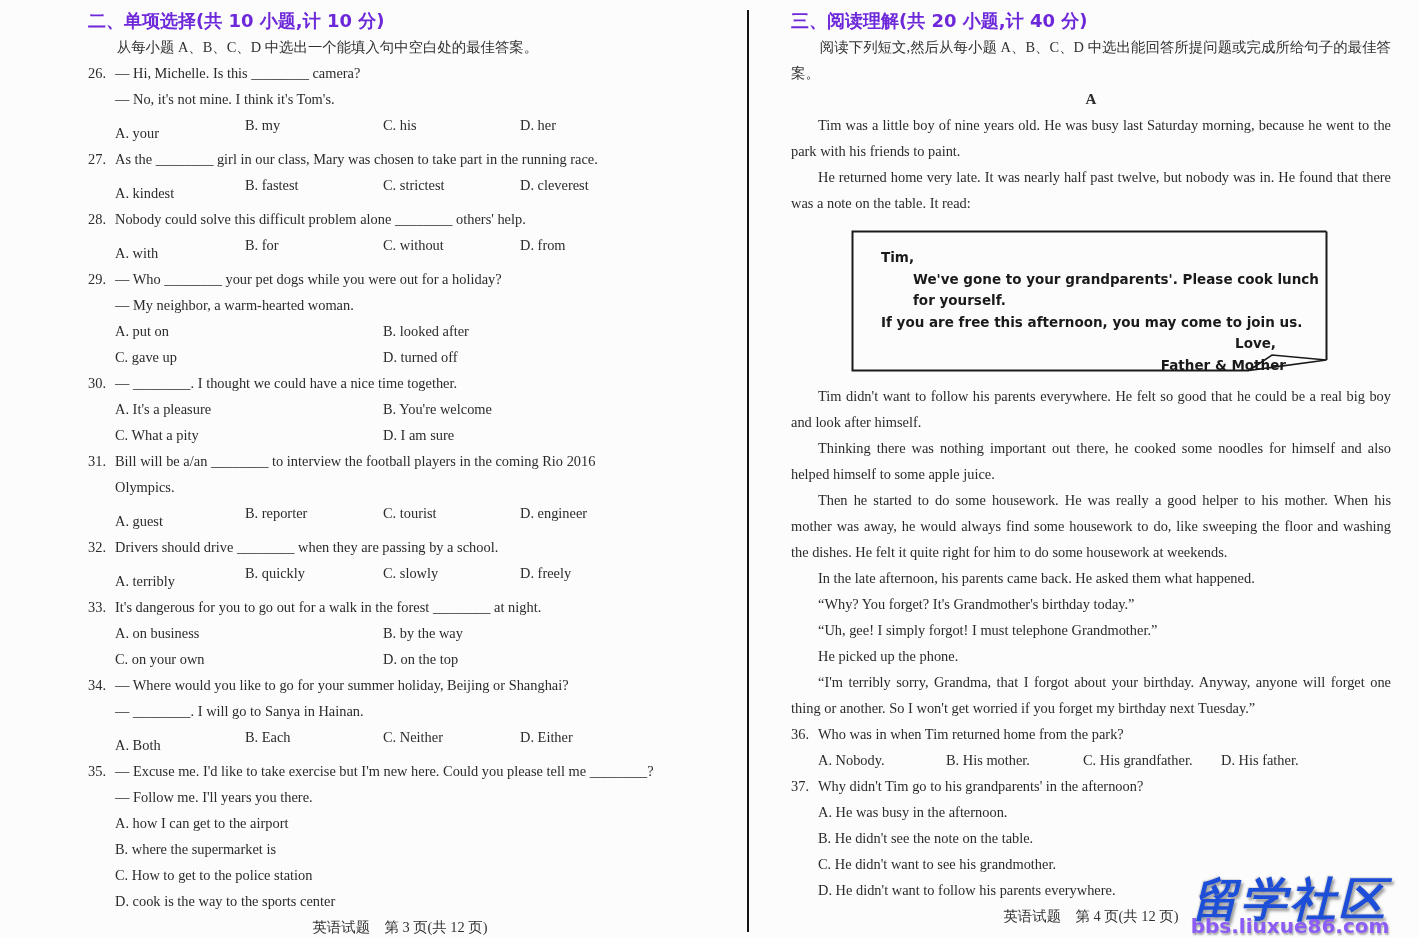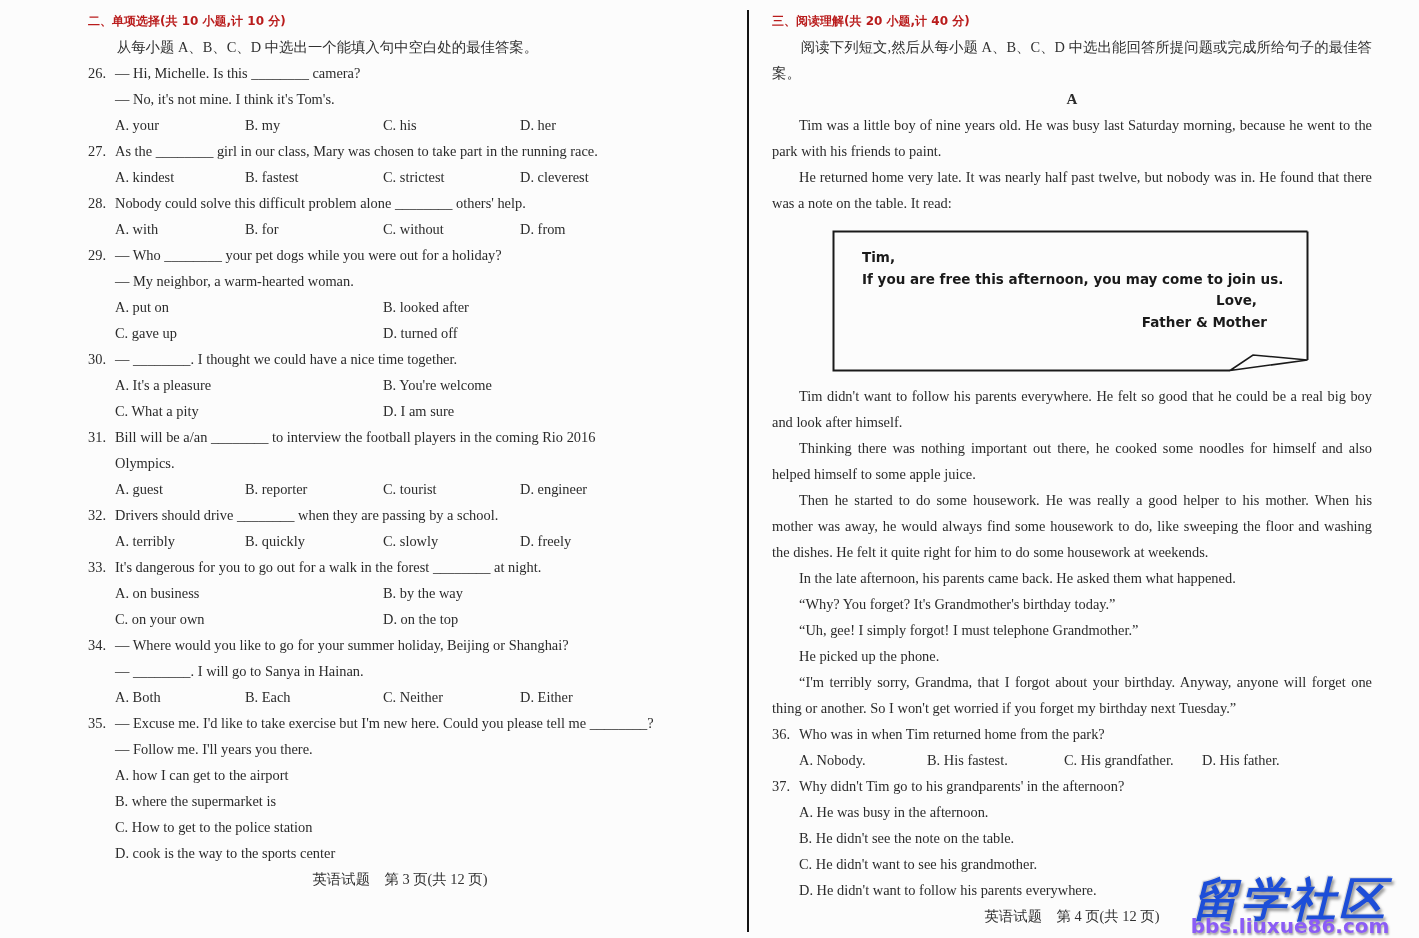--- a/index.html
+++ b/index.html
@@ -4,34 +4,34 @@
 <style>
   html,body { margin:0; padding:0; background:#e9e9e9; }
   .page {
     position:relative; width:1419px; height:938px; margin:0 auto;
     background:#fcfcfc; overflow:hidden;
     font-family:"Liberation Serif", serif;
     color:#2b2b2b; font-size:14.4px; line-height:26px;
   }
   .col { position:absolute; top:8px; }
   .col-left  { left:88px;  width:624px; }
-  .col-right { left:772px; width:600px; }
+  .col-right { left:791px; width:600px; }
   .divider { position:absolute; left:747px; top:10px; width:2px; height:922px; background:#141414; }
 
   .sec-title {
     font-family:"DejaVu Sans", sans-serif; font-weight:bold;
-    font-size:12px; color:#b91c1c; line-height:26px; white-space:nowrap;
+    font-size:18px; color:#6d28d9; line-height:26px; white-space:nowrap;
   }
   .instr { text-indent:2em; text-align:justify; color:#303030; }
 
   .q { position:relative; padding-left:27px; }
   .qnum { position:absolute; left:0; top:0; }
   .qline { white-space:nowrap; }
   .opts { display:flex; white-space:nowrap; }
-  .opts-4 .opt:nth-child(1) { width:130px; }
+  .opts-4 .opt:nth-child(1) { width:130px;margin-top:8px; }
   .opts-4 .opt:nth-child(2) { width:138px; }
   .opts-4 .opt:nth-child(3) { width:137px; }
   .opts-2 .opt:nth-child(1) { width:268px; }
   .opts-in .opt:nth-child(1) { width:128px; }
   .opts-in .opt:nth-child(2) { width:137px; }
   .opts-in .opt:nth-child(3) { width:138px; }
 
   .para { text-align:justify; text-indent:27px; }
   .passage-label { text-align:center; font-weight:bold; font-size:15px; }
 
@@ -209,41 +209,42 @@
 
     <div class="note-box">
       <svg width="477" height="142" viewBox="0 0 477 142">
         <path d="M1.5,1.5 H475.5 V130 L398,140.5 H1.5 Z" fill="#fcfcfc" stroke="none"></path>
         <path d="M475.5,1.5 H1.5 V140.5 H398" fill="none" stroke="#1a1a1a" stroke-width="2"></path>
         <path d="M475.5,1.5 V130" fill="none" stroke="#1a1a1a" stroke-width="2"></path>
         <polygon points="398,140.5 421,125 475.5,130" fill="#fcfcfc" stroke="#1a1a1a" stroke-width="1.6"></polygon>
       </svg>
       <div class="note-text">
         <div class="note-line">Tim,</div>
+        <div class="note-indent">We've gone to your grandparents'. Please cook lunch for yourself.</div>
         <div class="note-line">If you are free this afternoon, you may come to join us.</div>
         <div class="note-close">Love,</div>
         <div class="note-sign">Father &amp; Mother</div>
       </div>
     </div>
 
     <div class="para">Tim didn't want to follow his parents everywhere. He felt so good that he could be a real big boy and look after himself.</div>
     <div class="para">Thinking there was nothing important out there, he cooked some noodles for himself and also helped himself to some apple juice.</div>
     <div class="para">Then he started to do some housework. He was really a good helper to his mother. When his mother was away, he would always find some housework to do, like sweeping the floor and washing the dishes. He felt it quite right for him to do some housework at weekends.</div>
     <div class="para">In the late afternoon, his parents came back. He asked them what happened.</div>
     <div class="para">“Why? You forget? It's Grandmother's birthday today.”</div>
     <div class="para">“Uh, gee! I simply forgot! I must telephone Grandmother.”</div>
     <div class="para">He picked up the phone.</div>
     <div class="para">“I'm terribly sorry, Grandma, that I forgot about your birthday. Anyway, anyone will forget one thing or another. So I won't get worried if you forget my birthday next Tuesday.”</div>
 
     <div class="q">
       <span class="qnum">36.</span>
       <div class="qline">Who was in when Tim returned home from the park?</div>
       <div class="opts opts-in">
         <span class="opt">A. Nobody.</span>
-        <span class="opt">B. His fastest.</span>
+        <span class="opt">B. His mother.</span>
         <span class="opt">C. His grandfather.</span>
         <span class="opt">D. His father.</span>
       </div>
     </div>
 
     <div class="q">
       <span class="qnum">37.</span>
       <div class="qline">Why didn't Tim go to his grandparents' in the afternoon?</div>
       <div class="qline">A. He was busy in the afternoon.</div>
       <div class="qline">B. He didn't see the note on the table.</div>

